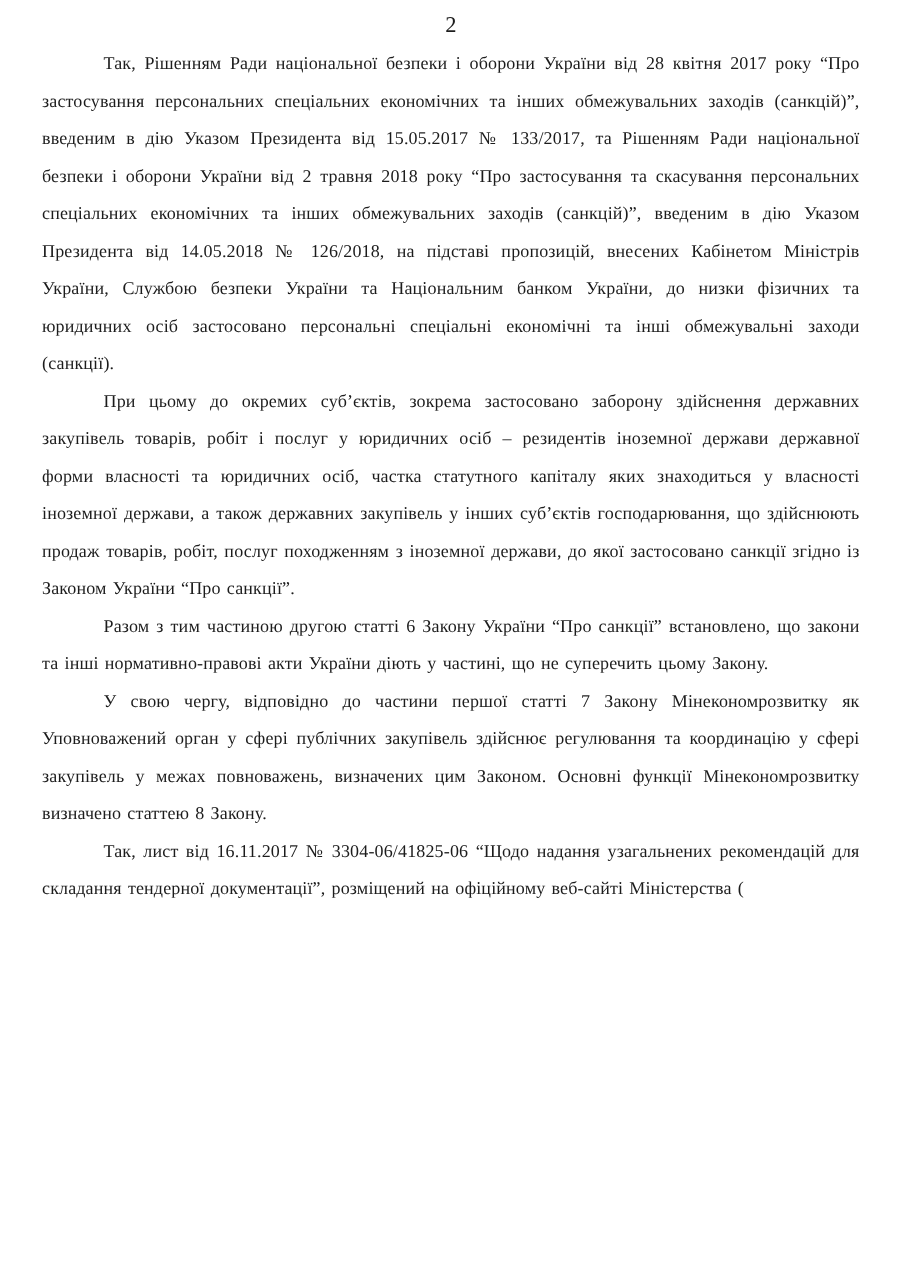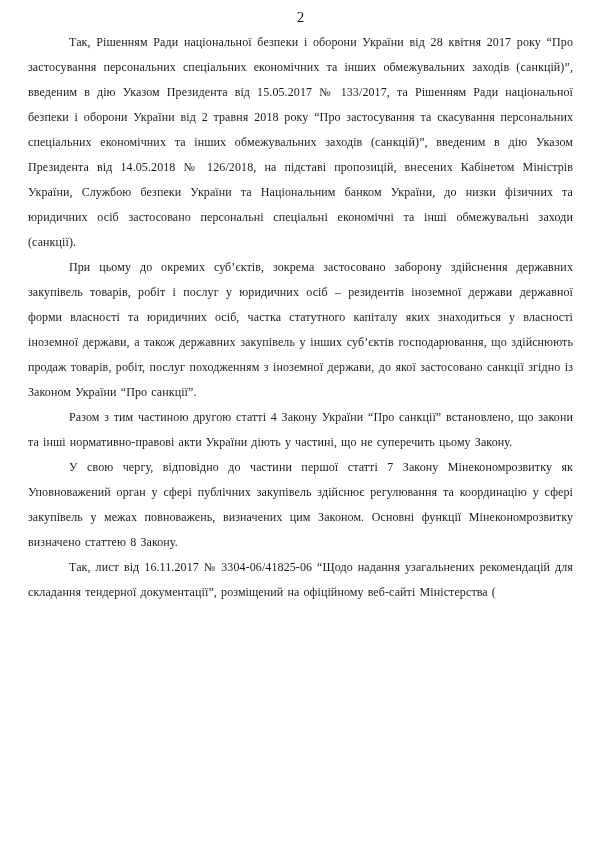--- a/index.html
+++ b/index.html
@@ -41,20 +41,20 @@
 <body>
 
 <div class="page">
 
   <div class="page-number">2</div>
 
   <p class="doc-paragraph">Так, Рішенням Ради національної безпеки і оборони України від 28 квітня 2017 року “Про застосування персональних спеціальних економічних та інших обмежувальних заходів (санкцій)”, введеним в дію Указом Президента від 15.05.2017 № 133/2017, та Рішенням Ради національної безпеки і оборони України від 2 травня 2018 року “Про застосування та скасування персональних спеціальних економічних та інших обмежувальних заходів (санкцій)”, введеним в дію Указом Президента від 14.05.2018 № 126/2018, на підставі пропозицій, внесених Кабінетом Міністрів України, Службою безпеки України та Національним банком України, до низки фізичних та юридичних осіб застосовано персональні спеціальні економічні та інші обмежувальні заходи (санкції).</p>
 
   <p class="doc-paragraph">При цьому до окремих суб’єктів, зокрема застосовано заборону здійснення державних закупівель товарів, робіт і послуг у юридичних осіб – резидентів іноземної держави державної форми власності та юридичних осіб, частка статутного капіталу яких знаходиться у власності іноземної держави, а також державних закупівель у інших суб’єктів господарювання, що здійснюють продаж товарів, робіт, послуг походженням з іноземної держави, до якої застосовано санкції згідно із Законом України “Про санкції”.</p>
 
-  <p class="doc-paragraph">Разом з тим частиною другою статті 4 Закону України “Про санкції” встановлено, що закони та інші нормативно-правові акти України діють у частині, що не суперечить цьому Закону.</p>
+  <p class="doc-paragraph">Разом з тим частиною другою статті 6 Закону України “Про санкції” встановлено, що закони та інші нормативно-правові акти України діють у частині, що не суперечить цьому Закону.</p>
 
 
   <p class="doc-paragraph">У свою чергу, відповідно до частини першої статті 7 Закону Мінекономрозвитку як Уповноважений орган у сфері публічних закупівель здійснює регулювання та координацію у сфері закупівель у межах повноважень, визначених цим Законом. Основні функції Мінекономрозвитку визначено статтею 8 Закону.</p>
 
   <p class="doc-paragraph"><span>Так, лист від 16.11.2017 № 3304-06/41825-06 “Щодо надання узагальнених рекомендацій для складання тендерної документації”, розміщений на офіційному веб-сайті Міністерства (</span></p>
 
 </div>
 
 </body></html>

